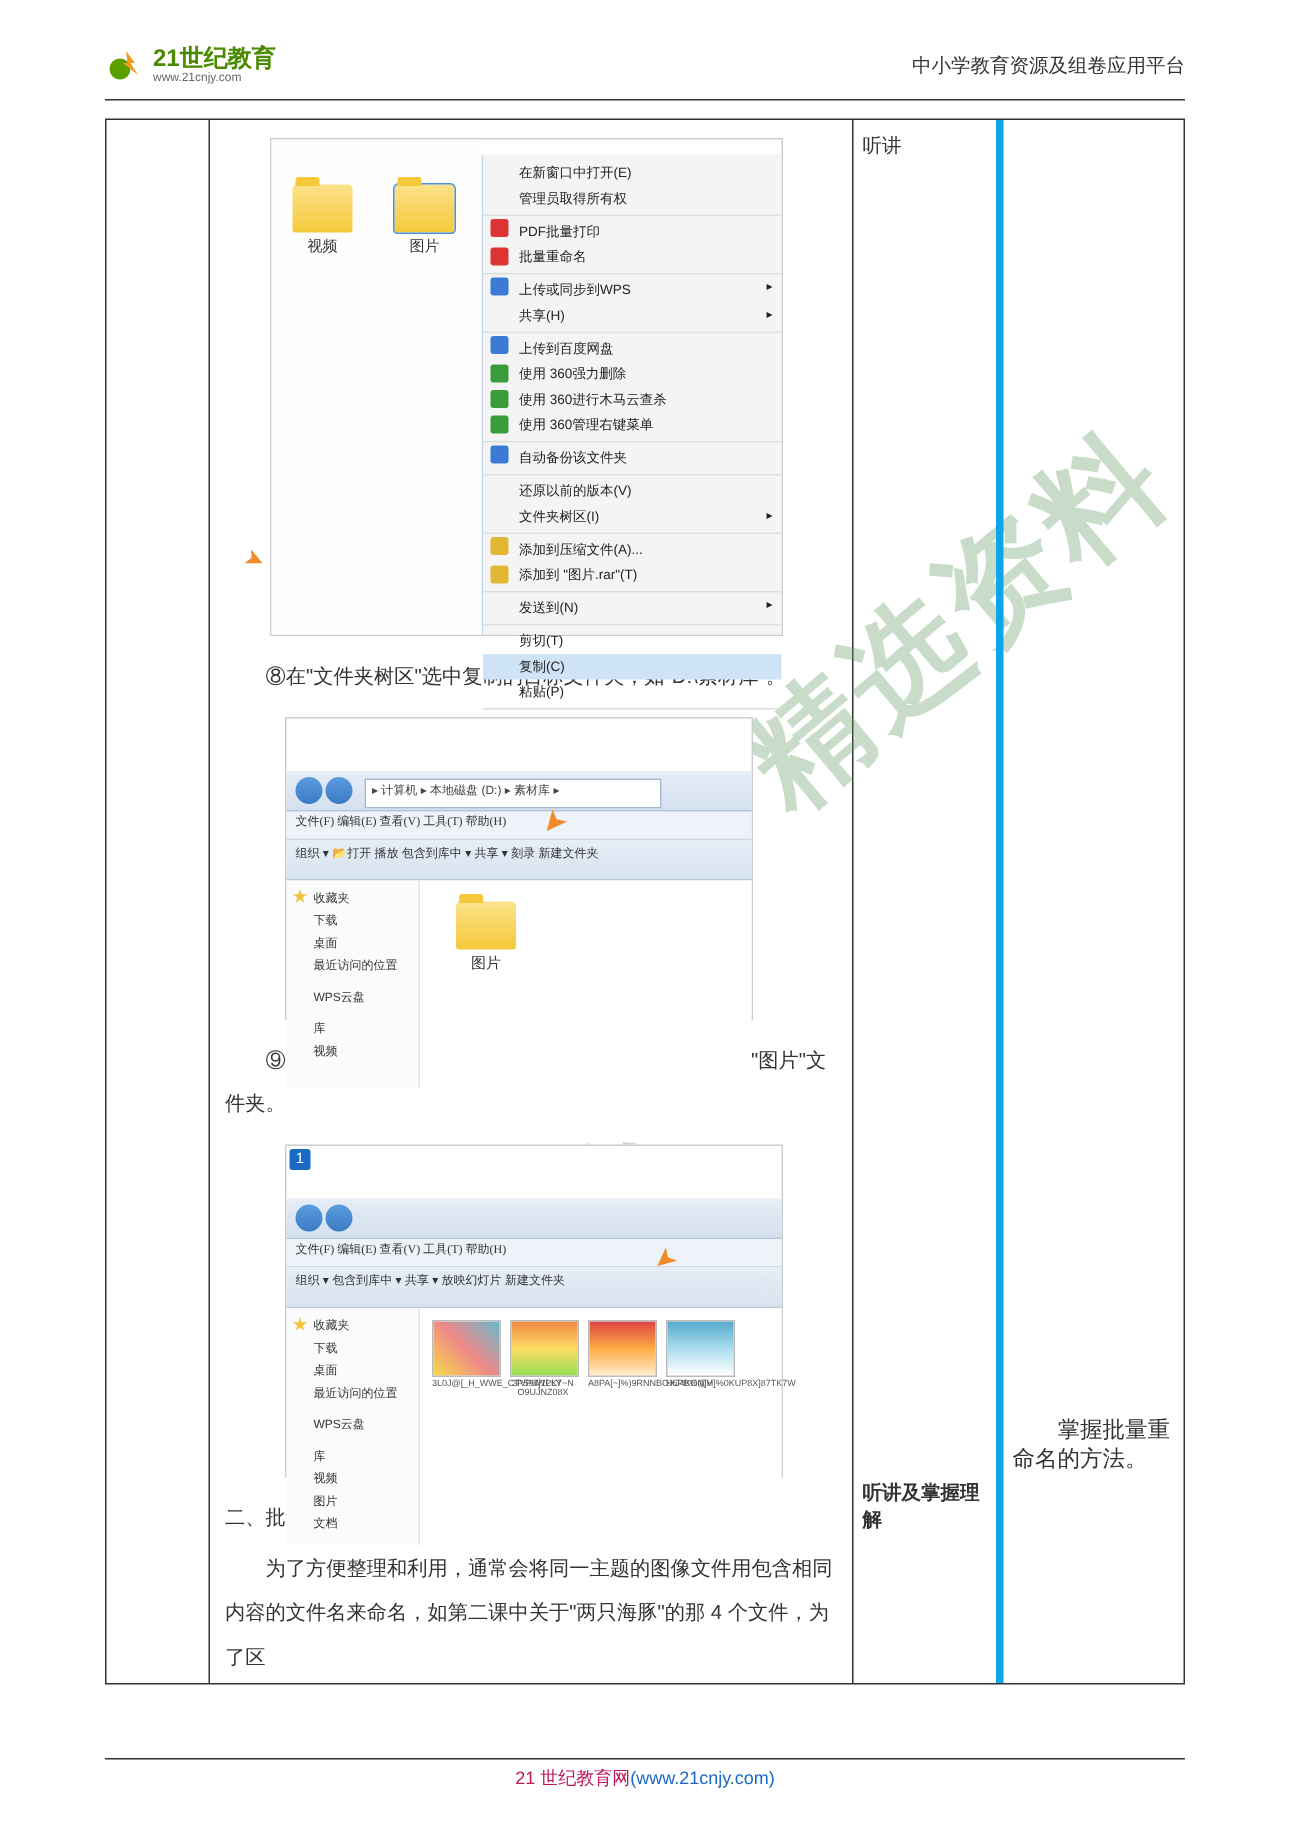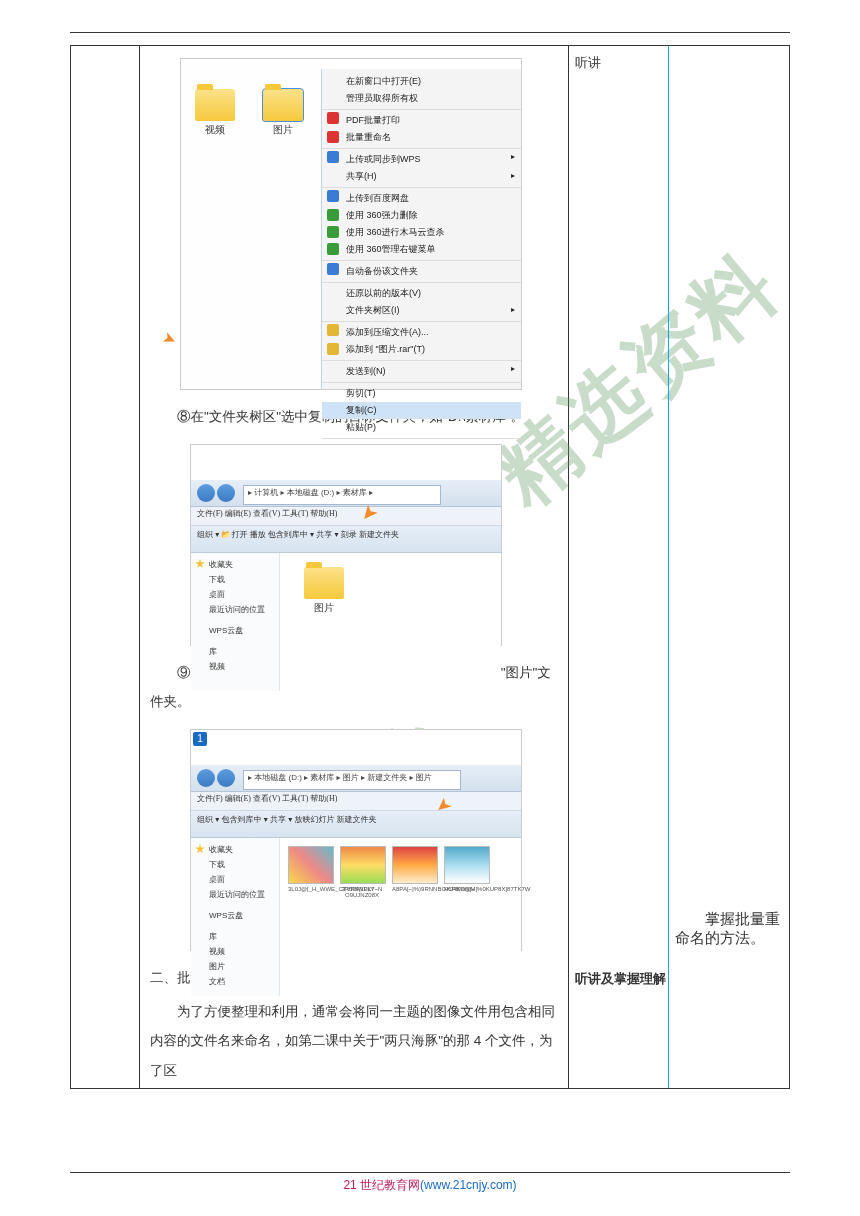--- a/index.html
+++ b/index.html
@@ -8,21 +8,21 @@
 .logo { display:flex; align-items:center; gap:4px; }
 .logo-icon { width:28px; height:28px; position:relative; }
 .logo-text { display:flex; flex-direction:column; line-height:1; }
 .logo-main { font-size:16px; font-weight:bold; color:#4a8a00; }
 .logo-sub { font-size:8px; color:#666; }
 .header-right { font-size:13px; color:#333; }
 .hr { border:none; border-top:1px solid #333; margin:2px 0 12px 0; }
 .table { display:flex; border:1px solid #333; height:1042px; }
 .col1 { width:68px; border-right:1px solid #333; }
 .col2 { flex:1; border-right:1px solid #333; padding:8px 10px; box-sizing:border-box; position:relative; }
-.col3 { width:100px; border-right:1px solid #0ea5e9; padding:8px 6px; box-sizing:border-box; font-size:13px; color:#333; }
+.col3 { width:100px; border-right:5px solid #0ea5e9; padding:8px 6px; box-sizing:border-box; font-size:13px; color:#333; }
 .col4 { width:120px; padding:8px 6px; box-sizing:border-box; font-size:15px; color:#333; }
 .para { font-size:13.5px; color:#333; line-height:2.2; margin:12px 0; text-indent:2em; }
 .para-noindent { font-size:13.5px; color:#333; line-height:2.2; margin:12px 0; }
 .screenshot { background:#fff; border:1px solid #ccc; margin:4px 0 4px 30px; position:relative; }
 
 .ss1 { width:340px; height:330px; display:flex; }
 .ss1-left { width:140px; background:#fefefe; position:relative; }
 .ss1-badge { position:absolute; top:2px; left:2px; width:14px; height:14px; background:#1a6ac4; color:#fff; font-size:10px; text-align:center; line-height:14px; border-radius:2px; }
 .folder { position:absolute; width:48px; text-align:center; font-size:10px; color:#333; }
 .folder-icon { width:40px; height:32px; background:linear-gradient(#fce28a,#f5c93b); border-radius:3px 3px 2px 2px; margin:0 auto 2px auto; position:relative; }
@@ -75,20 +75,35 @@
 .c3-top { margin-top:0; }
 .c3-bottom { position:absolute; bottom:100px;font-weight:bold; }
 .c4-bottom { position:absolute; bottom:140px; }
 .col3, .col4 { position:relative; }
 </style>
 </head>
 <body>
 
 <div class="page">
 
+  <div class="header">
+    <div class="logo">
+      <div class="logo-icon">
+        <svg viewBox="0 0 28 28">
+            <circle cx="10" cy="16" r="7" fill="#5aa000"></circle>
+            <path d="M14 4 L20 12 L17 12 L22 20 L12 12 L15 12 Z" fill="#f39b1a"></path>
+          </svg>
+      </div>
+      <div class="logo-text">
+        <span class="logo-main">21世纪教育</span>
+        <span class="logo-sub">www.21cnjy.com</span>
+      </div>
+    </div>
+    <div class="header-right">中小学教育资源及组卷应用平台</div>
+  </div>
   <hr class="hr">
 
   <div class="table">
     <div class="col1"></div>
 
     <div class="col2">
       <div class="watermark wm1">精选资料</div>
       <div class="watermark wm2">尽在此</div>
 
       <div class="screenshot ss1">
@@ -164,21 +179,20 @@
 
       <p class="para">⑨ 执行"编辑→粘贴"命令，在右侧的" 文件列表区"出现"图片"文件夹。</p>
 
       <div class="screenshot ss3">
         <div class="ss3-badge">1</div>
         <div class="ss2-top">
           <div class="ss2-nav">
             <div class="nav-btn"></div>
             <div class="nav-btn"></div>
           </div>
-          <div class="ss2-addr">▸ 本地磁盘 (D:) ▸ 素材库 ▸ 图片 ▸ 新建文件夹 ▸ 图片</div>
           <span class="orange-arrow3">➤</span>
         </div>
         <div class="ss2-menu">文件(F)  编辑(E)  查看(V)  工具(T)  帮助(H)</div>
         <div class="ss2-toolbar">组织 ▾   包含到库中 ▾   共享 ▾   放映幻灯片   新建文件夹</div>
         <div class="ss2-body" style="height:158px">
           <div class="ss2-side">
             <div class="side-item"><span class="side-icon star"></span><span>收藏夹</span></div>
             <div class="side-item"><span>下载</span></div>
             <div class="side-item"><span>桌面</span></div>
             <div class="side-item"><span>最近访问的位置</span></div>

